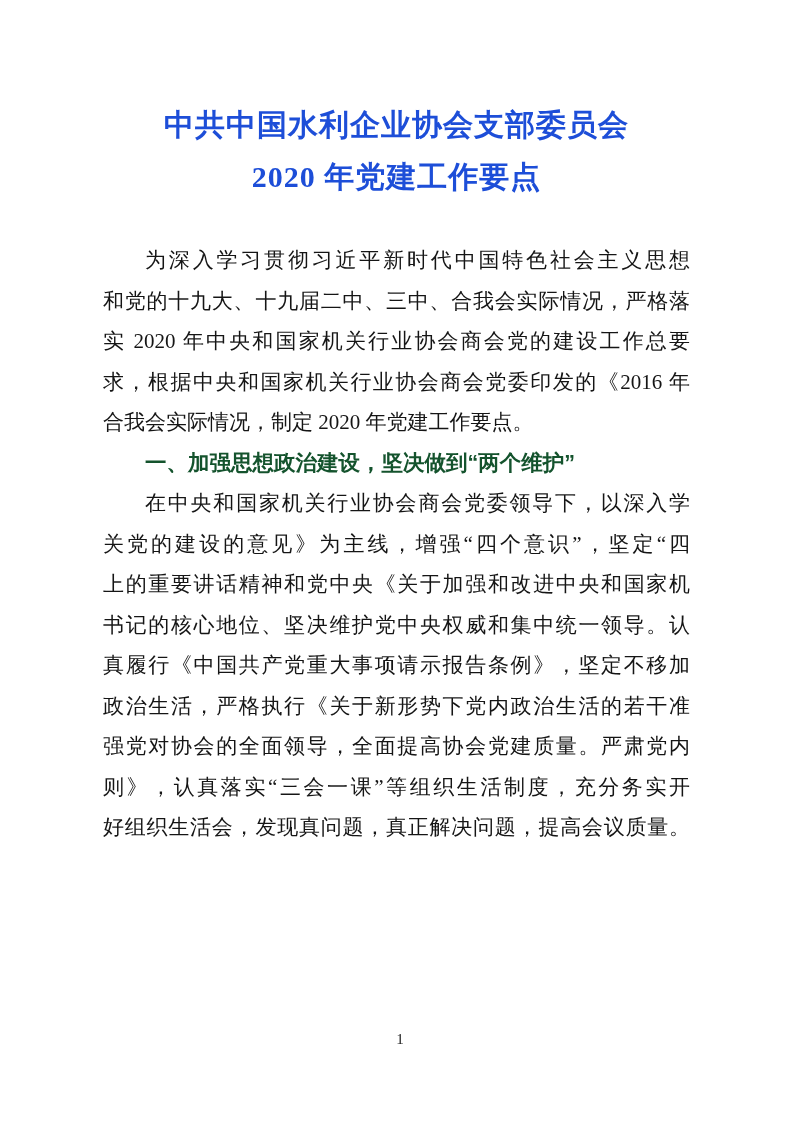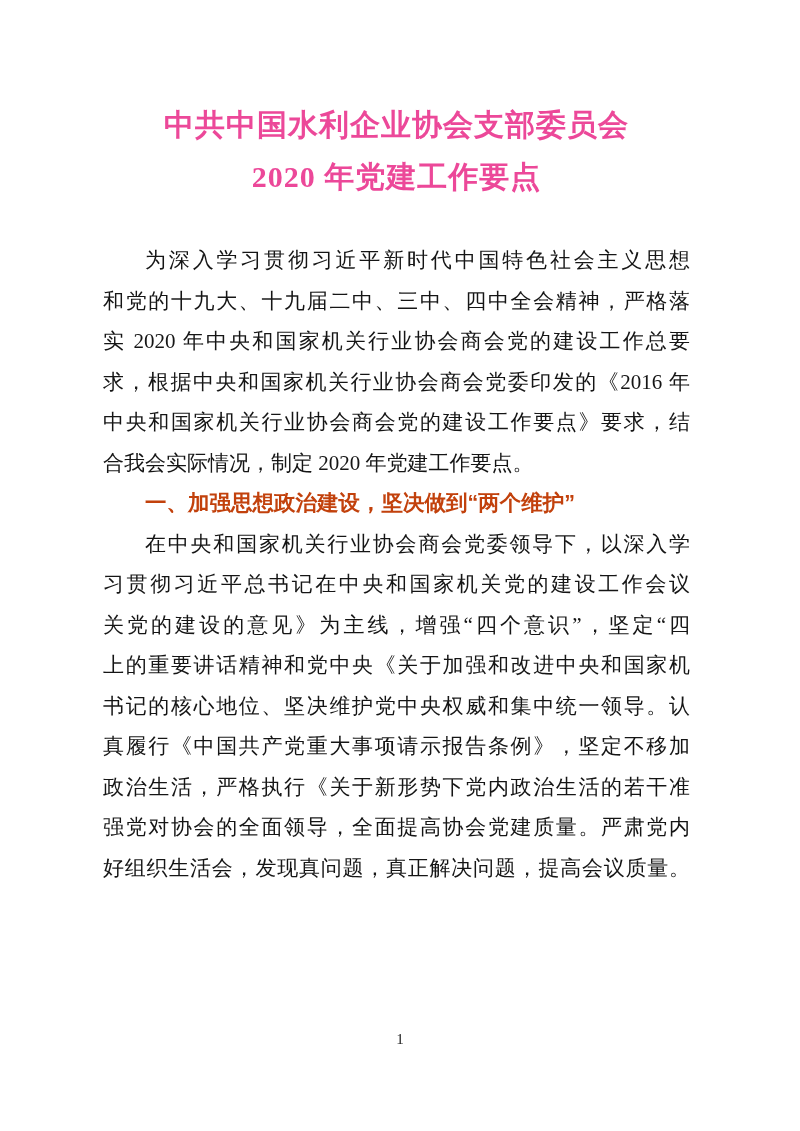--- a/index.html
+++ b/index.html
@@ -19,21 +19,21 @@
   .content {
     margin-left: 103px;
     margin-right: 110px;
   }
   .doc-title {
     margin-top: 99px;
     text-align: center;
     font-weight: bold;
     font-size: 30px;
     line-height: 52px;
-    color: #ec4899;
+    color: #1d4ed8;
     letter-spacing: 1px;
   }
   .body-text {
     margin-top: 37px;
   }
   .line {
     font-size: 21px;
     line-height: 40.5px;
     text-align: justify;
     text-align-last: justify;
@@ -42,21 +42,21 @@
   }
   .line.indent {
     text-indent: 42px;
   }
   .line.last {
     text-align-last: left;
   }
   .line.heading {
     font-family: "Liberation Sans", "DejaVu Sans", sans-serif;
     font-weight: bold;
-    color: #c2410c;
+    color: #14532d;
     text-align: center;
     text-align-last: left;
     text-indent: 42px;
     font-size: 21.5px;
   }
   .page-number {
     position: absolute;
     left: 0;
     right: 0;
     top: 1031px;
@@ -74,38 +74,37 @@
 
     <div class="doc-title">
       <div>中共中国水利企业协会支部委员会</div>
       <div>2020 年党建工作要点</div>
     </div>
 
     <div class="body-text">
 
       <div>
         <div class="line indent">为深入学习贯彻习近平新时代中国特色社会主义思想</div>
-        <div class="line">和党的十九大、十九届二中、三中、四中全会精神，严格落</div>
+        <div class="line">和党的十九大、十九届二中、三中、合我会实际情况，严格落</div>
         <div class="line">实 2020 年中央和国家机关行业协会商会党的建设工作总要</div>
         <div class="line">求，根据中央和国家机关行业协会商会党委印发的《2016 年</div>
-        <div class="line">中央和国家机关行业协会商会党的建设工作要点》要求，结</div>
         <div class="line last">合我会实际情况，制定 2020 年党建工作要点。</div>
       </div>
 
       <div class="line heading">一、加强思想政治建设，坚决做到“两个维护”</div>
 
       <div>
         <div class="line indent">在中央和国家机关行业协会商会党委领导下，以深入学</div>
-        <div class="line">习贯彻习近平总书记在中央和国家机关党的建设工作会议</div>
         <div class="line">关党的建设的意见》为主线，增强“四个意识”，坚定“四</div>
         <div class="line">上的重要讲话精神和党中央《关于加强和改进中央和国家机</div>
         <div class="line">书记的核心地位、坚决维护党中央权威和集中统一领导。认</div>
         <div class="line">真履行《中国共产党重大事项请示报告条例》，坚定不移加</div>
         <div class="line">政治生活，严格执行《关于新形势下党内政治生活的若干准</div>
         <div class="line">强党对协会的全面领导，全面提高协会党建质量。严肃党内</div>
+        <div class="line">则》，认真落实“三会一课”等组织生活制度，充分务实开</div>
         <div class="line">好组织生活会，发现真问题，真正解决问题，提高会议质量。</div>
       </div>
 
     </div>
   </div>
 
   <div class="page-number">1</div>
 </div>
 
 </body></html>

